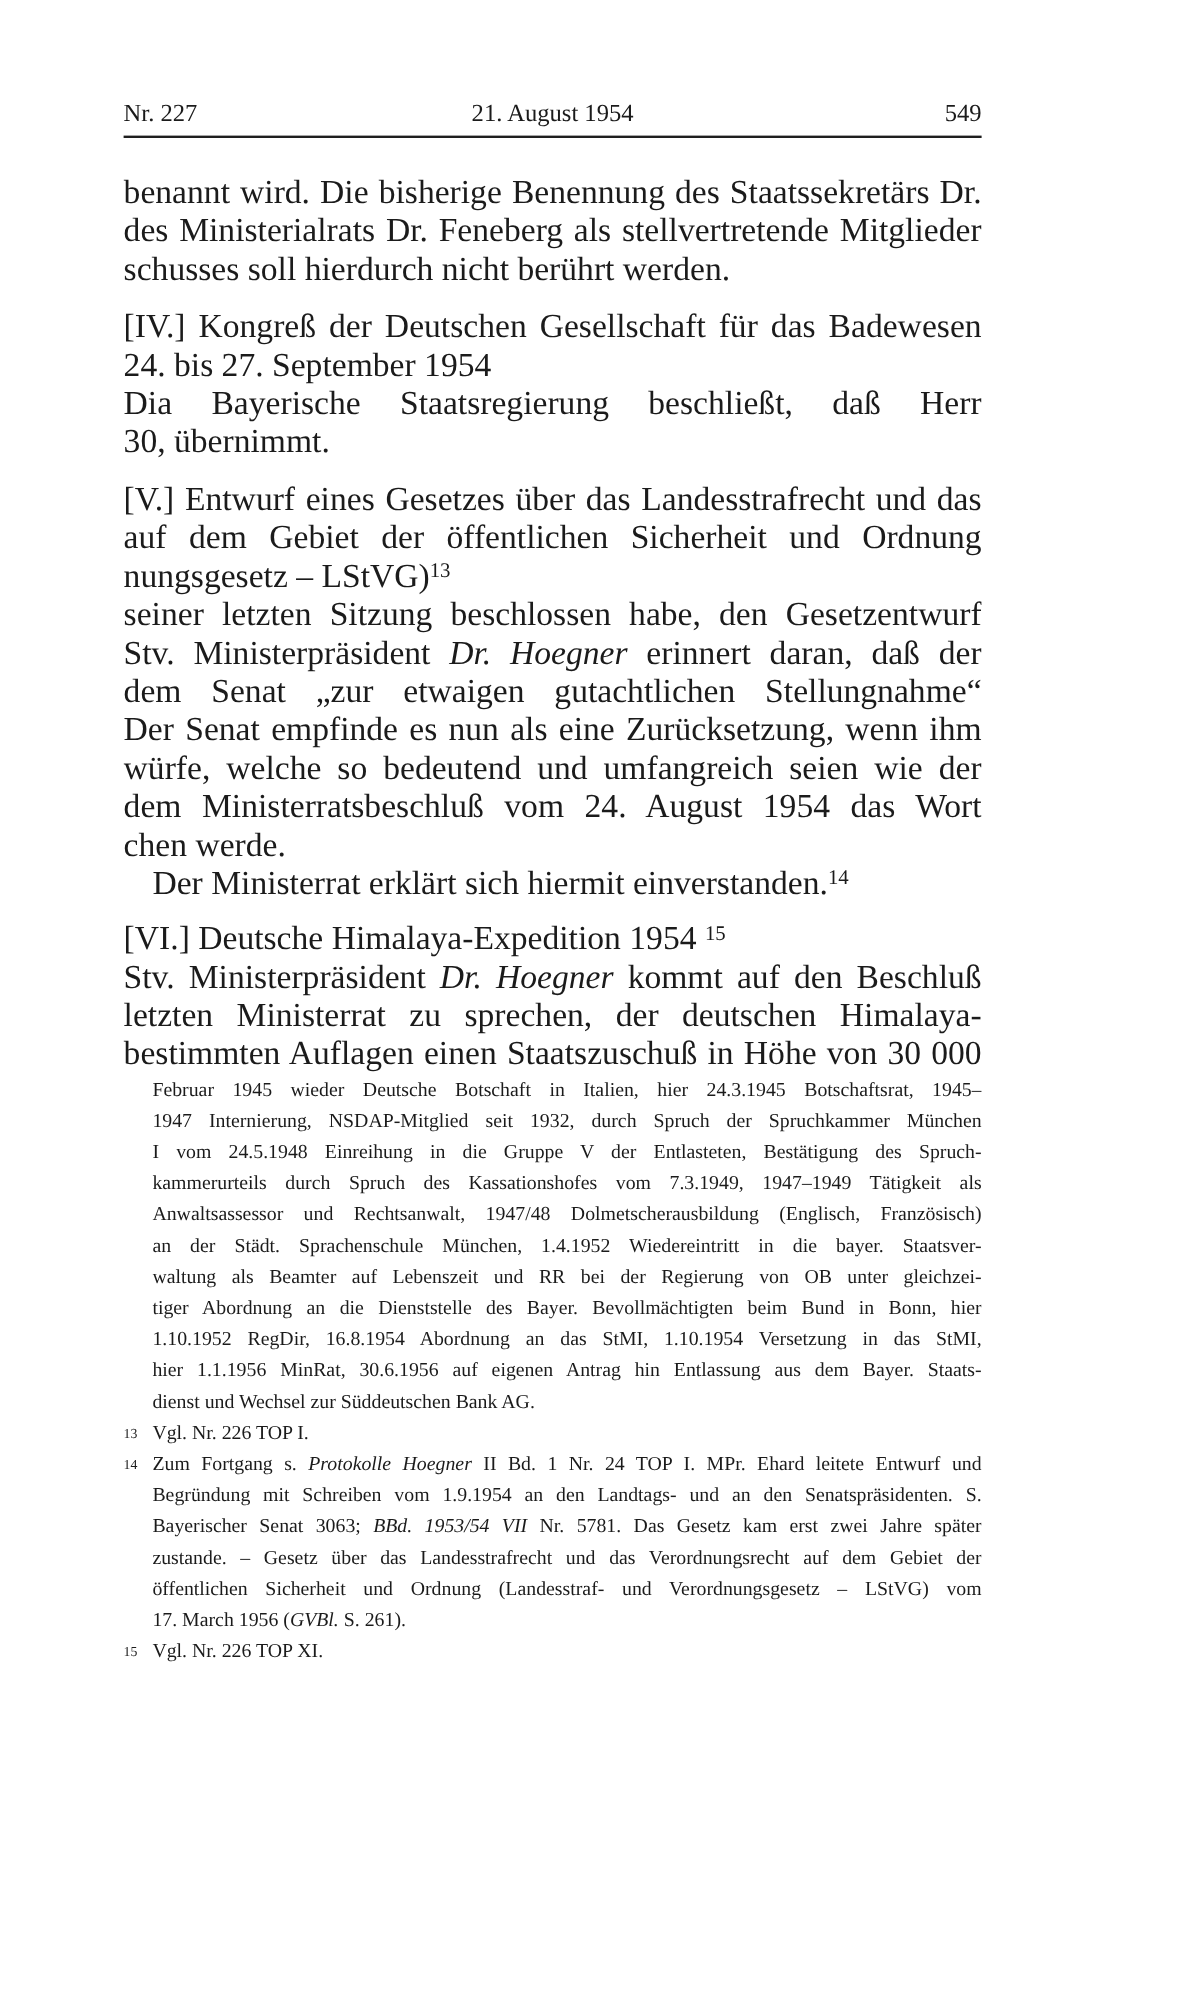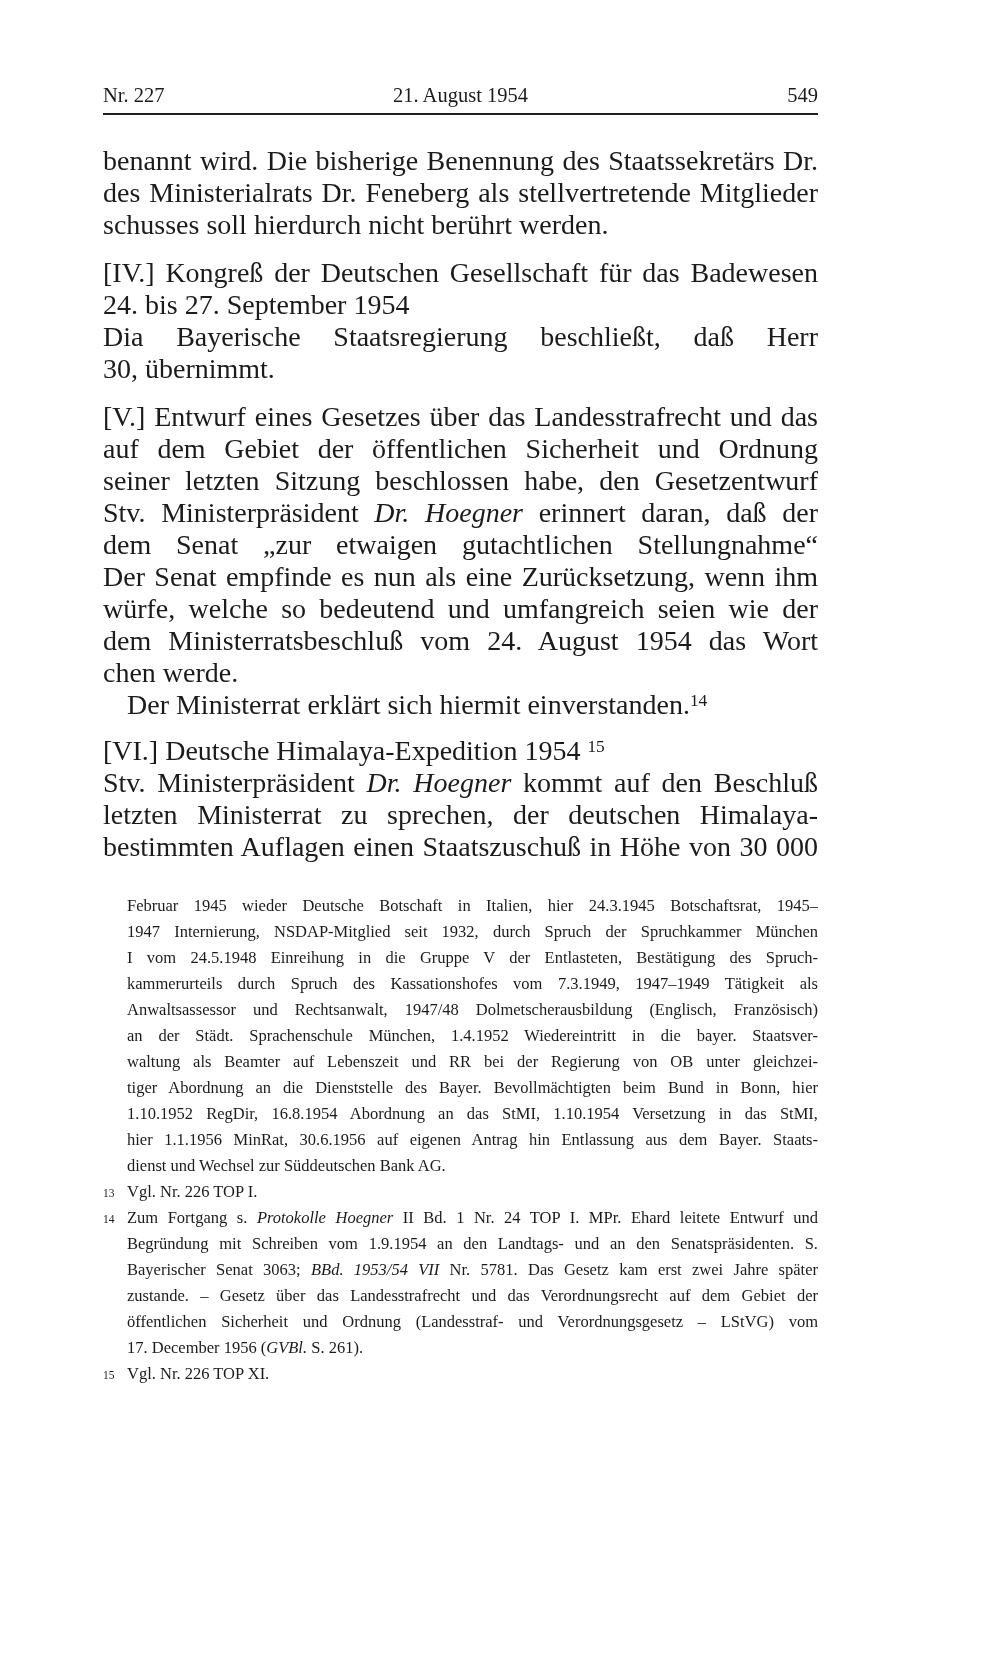--- a/index.html
+++ b/index.html
@@ -55,21 +55,20 @@
   .line.indent { padding-left: 24px; }
   .seg-i { font-style: italic; }
   .sup {
     font-size: 0.62em;
     line-height: 0;
     position: relative;
     top: -0.45em;
   }
   
   .footnotes {
-    margin-top: 30px;
     font-size: 16.5px;
     line-height: 26px;
   }
   .footnotes .line { height: 26px; }
   .footnote {
     position: relative;
     padding-left: 24px;
   }
   .fn-num {
     position: absolute;
@@ -101,20 +100,21 @@
           <div class="line"><span>[IV.] Kongreß der Deutschen Gesellschaft für das Badewesen e.V. in München vom</span></div>
           <div class="line last"><span>24. bis 27. September 1954</span></div>
         </div>
         <div class="block">
           <div class="line"><span>Dia Bayerische Staatsregierung beschließt, daß Herr Staatssekretär Krehle ihre</span></div>
           <div class="line last"><span>30, übernimmt.</span></div>
         </div>
         <div class="block italic" style="margin-top: 16px;">
           <div class="line"><span>[V.] Entwurf eines Gesetzes über das Landesstrafrecht und das Verordnungsrecht</span></div>
           <div class="line"><span>auf dem Gebiet der öffentlichen Sicherheit und Ordnung (Landesstraf- und Verord-</span></div>
+          <div class="line last"><span>nungsgesetz – LStVG)</span><span class="sup">13</span></div>
         </div>
         <div class="block">
           <div class="line"><span>seiner letzten Sitzung beschlossen habe, den Gesetzentwurf dem Landtag und</span></div>
           <div class="line"><span>Stv. Ministerpräsident </span><span class="seg-i">Dr. Hoegner</span><span> erinnert daran, daß der Ministerrat bei</span></div>
           <div class="line"><span>dem Senat „zur etwaigen gutachtlichen Stellungnahme“ gleichzeitig zuzuleiten.</span></div>
           <div class="line"><span>Der Senat empfinde es nun als eine Zurücksetzung, wenn ihm Gesetzent-</span></div>
           <div class="line"><span>würfe, welche so bedeutend und umfangreich seien wie der vorstehende, nur</span></div>
           <div class="line"><span>dem Ministerratsbeschluß vom 24. August 1954 das Wort „etwaigen“ gestri-</span></div>
           <div class="line last"><span>chen werde.</span></div>
         </div>
@@ -149,21 +149,21 @@
           <span class="fn-num">13</span>
           <div class="line last"><span>Vgl. Nr. 226 TOP I.</span></div>
         </div>
         <div class="block footnote">
           <span class="fn-num">14</span>
           <div class="line"><span>Zum Fortgang s. </span><span class="seg-i">Protokolle Hoegner</span><span> II Bd. 1 Nr. 24 TOP I. MPr. Ehard leitete Entwurf und</span></div>
           <div class="line"><span>Begründung mit Schreiben vom 1.9.1954 an den Landtags- und an den Senatspräsidenten. S.</span></div>
           <div class="line"><span>Bayerischer Senat 3063; </span><span class="seg-i">BBd. 1953/54 VII</span><span> Nr. 5781. Das Gesetz kam erst zwei Jahre später</span></div>
           <div class="line"><span>zustande. – Gesetz über das Landesstrafrecht und das Verordnungsrecht auf dem Gebiet der</span></div>
           <div class="line"><span>öffentlichen Sicherheit und Ordnung (Landesstraf- und Verordnungsgesetz – LStVG) vom</span></div>
-          <div class="line last"><span>17. December 1956 (</span><span class="seg-i">GVBl.</span><span> S. 261).</span></div>
+          <div class="line last"><span>17. March 1956 (</span><span class="seg-i">GVBl.</span><span> S. 261).</span></div>
         </div>
         <div class="block footnote">
           <span class="fn-num">15</span>
           <div class="line last"><span>Vgl. Nr. 226 TOP XI.</span></div>
         </div>
       </div>
 
   </div>
 </div>
 

